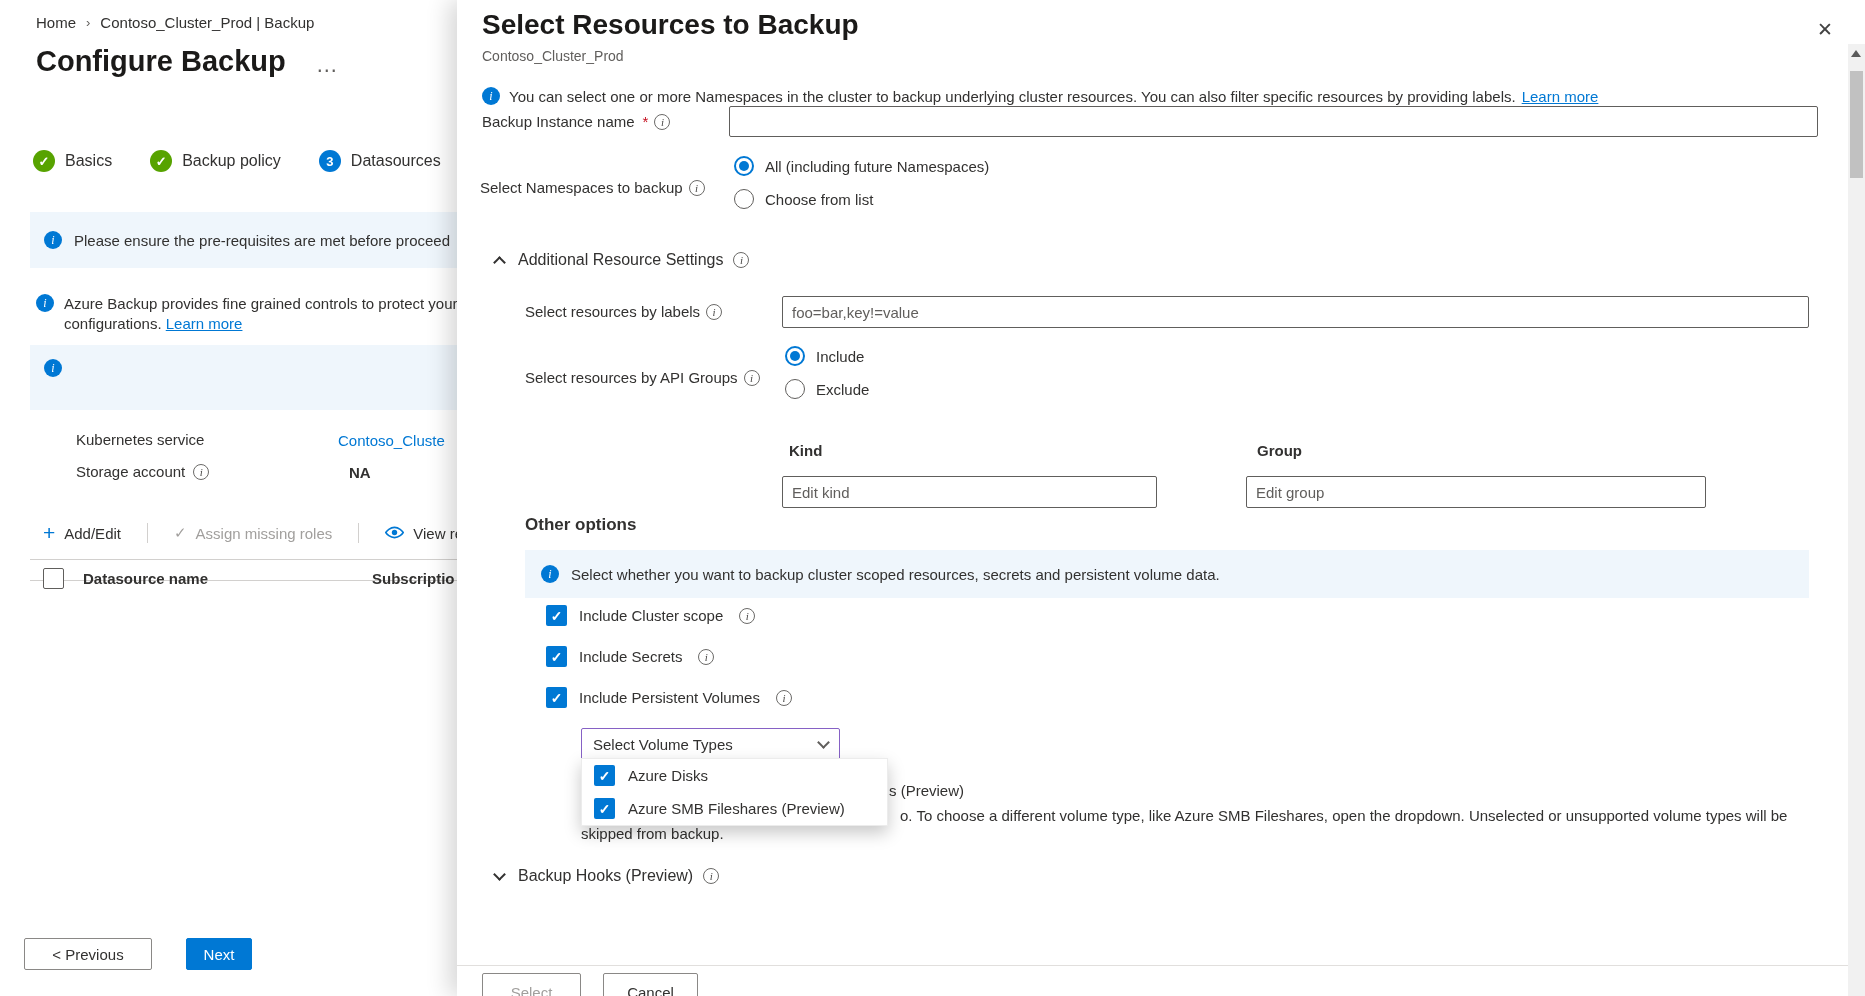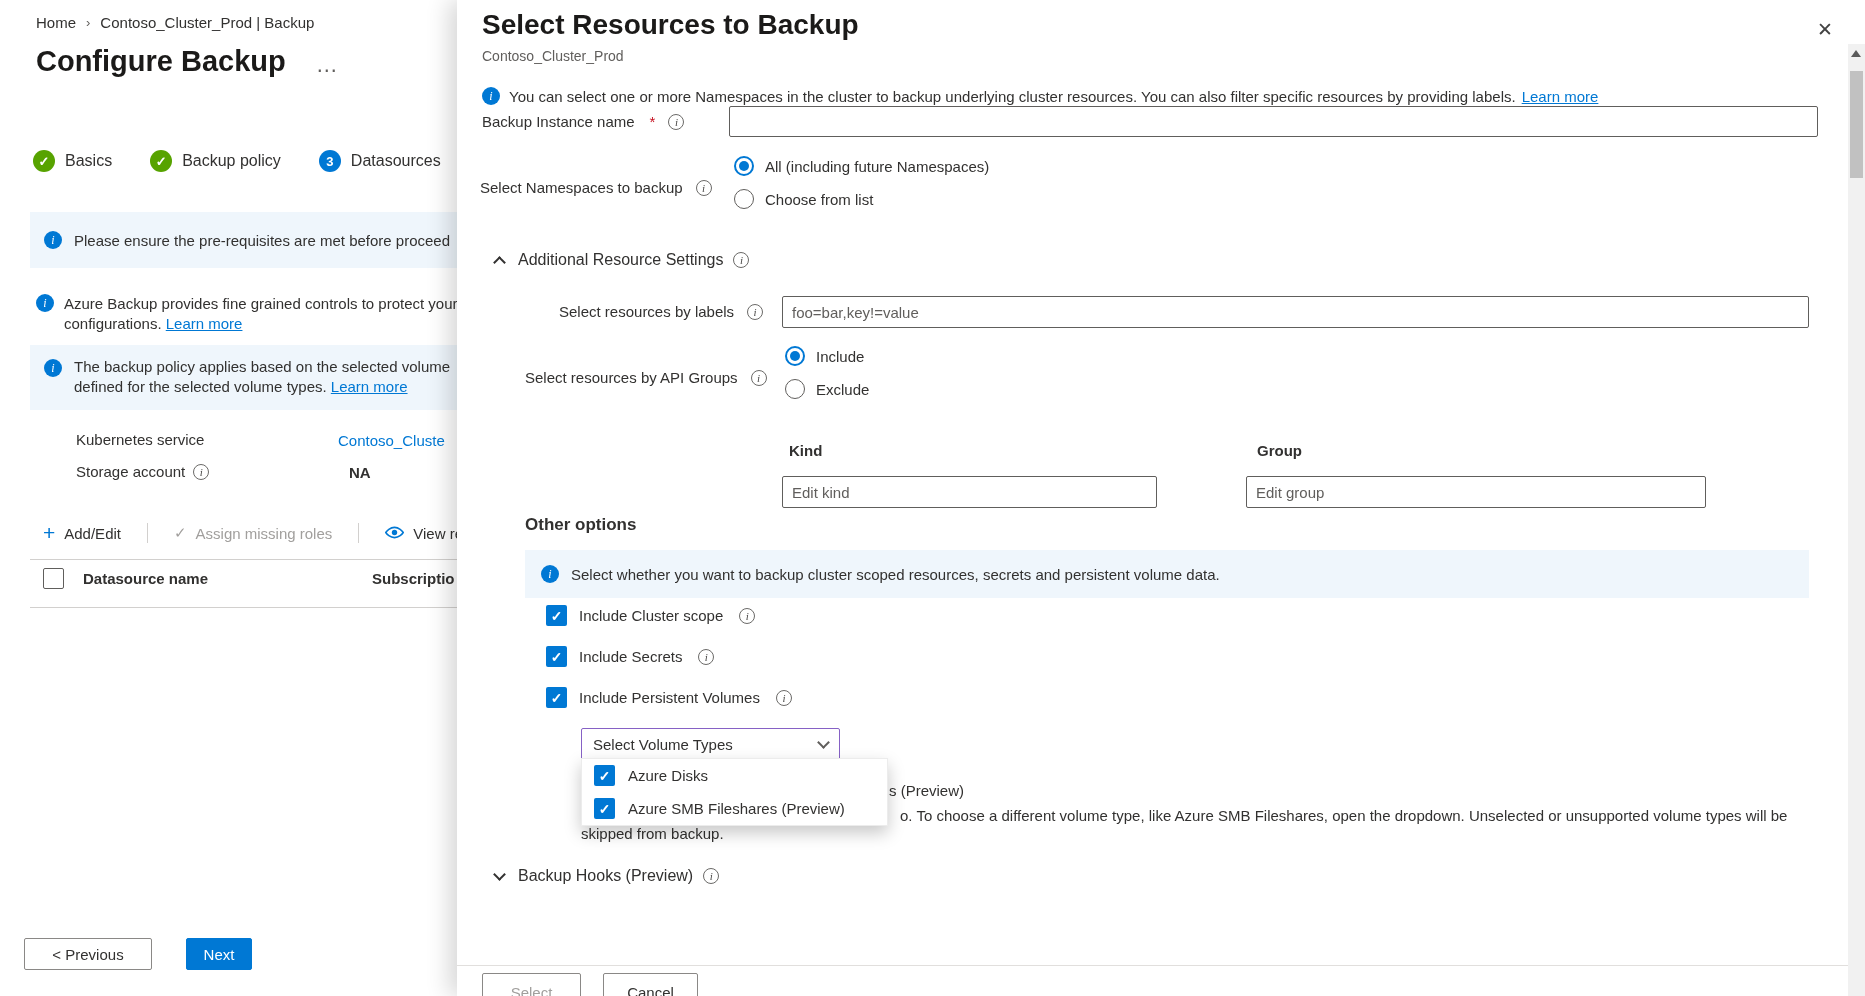--- a/index.html
+++ b/index.html
@@ -87,55 +87,55 @@
   .kvval { position:absolute; font-size:15px; }
 
   .toolbar { top:521px; left:43px; gap:14px; height:24px; }
   .tb-item { display:flex; align-items:center; gap:9px; cursor:pointer; font-size:15px; }
   .tb-item.dis { color:#a19f9d; cursor:default; }
   .tb-sep { width:1px; height:20px; background:#d2d0ce; margin:0 12px; }
   .plus-i { color:#0078d4; font-size:21px; font-weight:400; line-height:18px; }
   .gcheck { color:#a19f9d; font-size:15px; }
 
   .theader {
-    top:559px; left:30px; width:428px; height:49px;
+    top:559px; left:30px; width:428px; height:22px;
     border-top:1px solid #d2d0ce; border-bottom:1px solid #d2d0ce;
   }
   .theader .cbx { position:absolute; left:13px; top:8px; }
   .thcol { position:absolute; font-weight:700; font-size:15px; top:10px; }
 
   .lfooter { top:938px; left:24px; gap:34px; }
   .btn-prev { width:128px; }
   .btn-next { width:66px; }
 
   
   .panel {
     position:absolute; left:457px; top:0; width:1408px; height:996px; background:#fff;
     box-shadow:-8px 0 22px rgba(0,0,0,.16); z-index:10;
   }
   .p-title { left:25px; top:9px; font-size:28px; font-weight:600; color:#1b1a19; }
   .p-subtitle { left:25px; top:48px; font-size:14px; color:#605e5c; }
   .p-close { right:32px; top:18px; font-size:19px; color:#424242; cursor:pointer; }
 
   .p-inforow { left:25px; top:87px; gap:9px; font-size:15px; }
-  .p-label { font-size:15px; display:flex; align-items:center; gap:13px; }
+  .p-label { font-size:15px; display:flex; align-items:center; gap:6px; }
   .req { color:#c50f1f; margin-left:2px; }
 
   .bi-label { left:25px; top:113px; }
   .bi-input { left:272px; top:106px; width:1089px; }
 
   .ns-label { left:23px; top:179px; }
   .radio-row { gap:11px; font-size:15px; }
   .ns-r1 { left:277px; top:156px; }
   .ns-r2 { left:277px; top:189px; }
 
   .ars-header { left:38px; top:251px; gap:14px; font-size:16px; cursor:pointer; }
   .ars-header .lbl { display:flex; align-items:center; gap:10px; }
 
-  .lab-label { left:68px; top:303px;margin-left:34px; }
+  .lab-label { left:68px; top:303px; }
   .lab-input { left:325px; top:296px; width:1027px; height:32px; }
   .api-label { left:68px; top:369px; }
   .api-r1 { left:328px; top:346px; }
   .api-r2 { left:328px; top:379px; }
 
   .kind-h { left:332px; top:442px; font-weight:700; }
   .group-h { left:800px; top:442px; font-weight:700; }
   .kind-input { left:325px; top:476px; width:375px; height:32px; }
   .group-input { left:789px; top:476px; width:460px; height:32px; }
 
@@ -218,25 +218,20 @@
   <span class="info-b">i</span>
   <div class="lines">
     <div class="nowrap">Azure Backup provides fine grained controls to protect your</div>
     <div class="nowrap"><span>configurations.</span>
       <span class="link">Learn more</span></div>
   </div>
 </div>
 
 <div class="abs lbanner b2">
   <span class="info-b" style="margin-top:2px">i</span>
-  <div class="lines">
-    <div class="nowrap">The backup policy applies based on the selected volume</div>
-    <div class="nowrap"><span>defined for the selected volume types.</span>
-      <span class="link">Learn more</span></div>
-  </div>
 </div>
 
 <div class="abs row kvrow kv1">
   <span>Kubernetes service</span>
 </div>
 <span class="kvval link nowrap" style="left:338px; top:432px; text-decoration:none;">Contoso_Cluste</span>
 
 <div class="abs row kvrow kv2">
   <span>Storage account</span>
   <span class="info-o">i</span>

